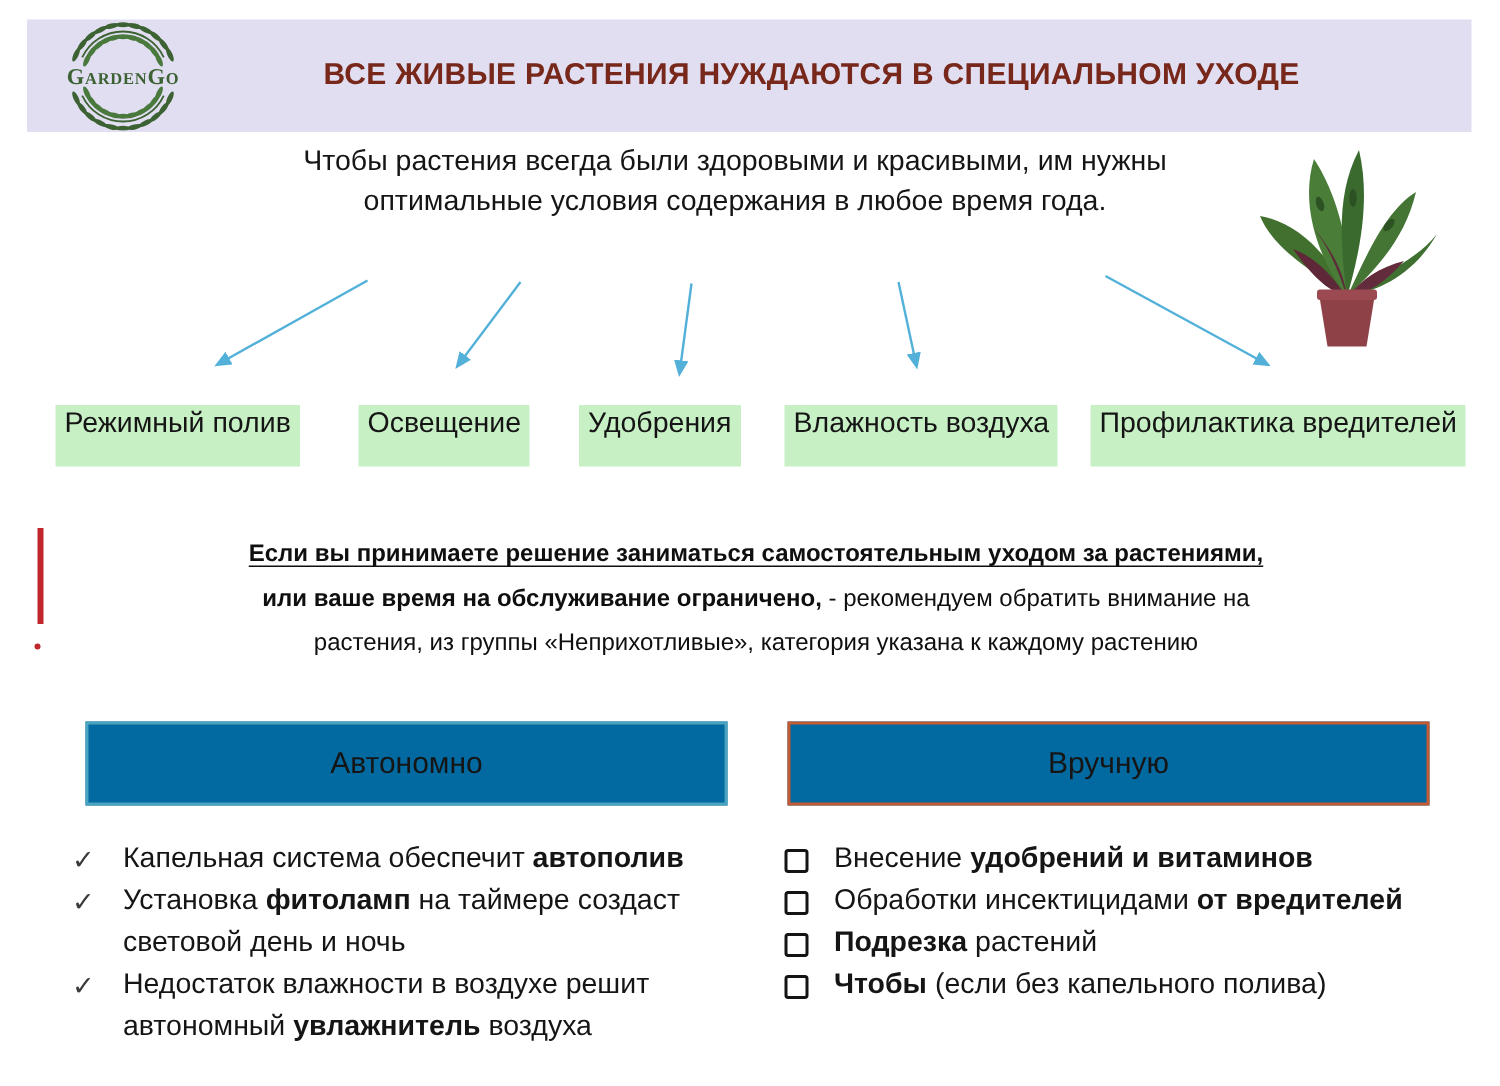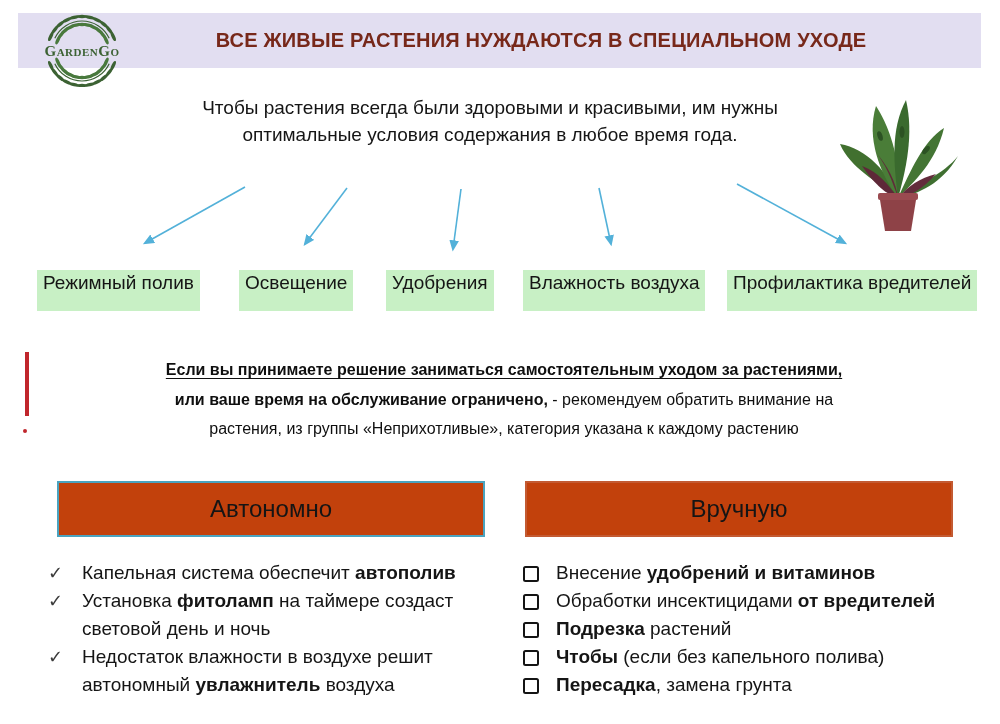--- a/index.html
+++ b/index.html
@@ -1,20 +1,20 @@
 <!DOCTYPE html>
 <html style="--banner-bg: #e2def1; --title-text: #77281a; --label-bg: #c8f0c5; --arrow: #53b1d9; --auto-border: #4aa3bf; --manual-border: #c35a32; --accent-red: #c0262c; --logo-green: #3c6233;"><head>
 <meta charset="utf-8">
 <style>
   html,body{margin:0;padding:0;background:#fff;}
   .slide{position:relative;width:1000px;height:724px;background:#fff;overflow:hidden;
          font-family:"Liberation Sans",sans-serif;color:#151515;}
 
   
-  .banner{position:absolute;left:18px;top:13px;width:963px;height:55px;background:var(--banner-bg);}
+  .banner{position:absolute;left:18px;top:13px;width:963px;height:75px;background:var(--banner-bg);}
   .banner-title{position:absolute;left:83px;right:0;top:0;height:100%;display:flex;align-items:center;
                 justify-content:center;font-weight:bold;font-size:20px;letter-spacing:.2px;
                 color:var(--title-text);white-space:nowrap;}
   .logo{position:absolute;left:12px;top:1px;width:112px;height:73px;}
   .logo svg{display:block;}
   .logo-text{font-family:"Liberation Serif",serif;font-weight:bold;font-size:15px;
              font-variant:small-caps;letter-spacing:.5px;fill:var(--logo-green);}
   .wreath-stem{fill:none;stroke:var(--logo-green);stroke-width:1.2;}
 
   
@@ -37,21 +37,21 @@
   
   .red-bar{position:absolute;left:25px;top:352px;width:4px;height:64px;background:var(--accent-red);}
   .red-dot{position:absolute;left:23px;top:429px;width:4px;height:4px;border-radius:50%;background:var(--accent-red);}
   .note{position:absolute;left:38px;right:30px;top:355px;text-align:center;
         font-size:16px;line-height:29.5px;color:#0f0f0f;}
   .note .l1{font-weight:bold;text-decoration:underline;text-underline-offset:3px;}
   .note b{font-weight:bold;}
 
   
   .box{position:absolute;top:481px;width:424px;height:52px;display:flex;align-items:center;
-       justify-content:center;font-size:24px;background:#c2410c;}
+       justify-content:center;font-size:20px;background:#0369a1;}
   .box-auto{left:57px;border:2px solid var(--auto-border);}
   .box-manual{left:525px;border:2px solid var(--manual-border);}
 
   
   .list{position:absolute;top:559px;width:442px;}
   .list-left{left:48px;}
   .list-right{left:523px;}
   .li-row{display:flex;align-items:flex-start;font-size:19px;line-height:28px;}
   .check{width:34px;flex:none;color:#3a3a3a;font-size:18px;}
   .sq{width:12px;height:12px;flex:none;border:2.4px solid #141414;border-radius:2.5px;margin:7px 17px 0 0;}
@@ -194,19 +194,15 @@
         <span class="li-text"><span>Обработки инсектицидами </span><b>от вредителей</b></span>
       </div>
       <div class="li-row">
         <span class="sq"></span>
         <span class="li-text"><b>Подрезка</b><span> растений</span></span>
       </div>
       <div class="li-row">
         <span class="sq"></span>
         <span class="li-text"><b>Чтобы</b><span> (если без капельного полива)</span></span>
       </div>
-      <div class="li-row">
-        <span class="sq"></span>
-        <span class="li-text"><b>Пересадка</b><span>, замена грунта</span></span>
-      </div>
     </div>
 
 </div>
 
 </body></html>

